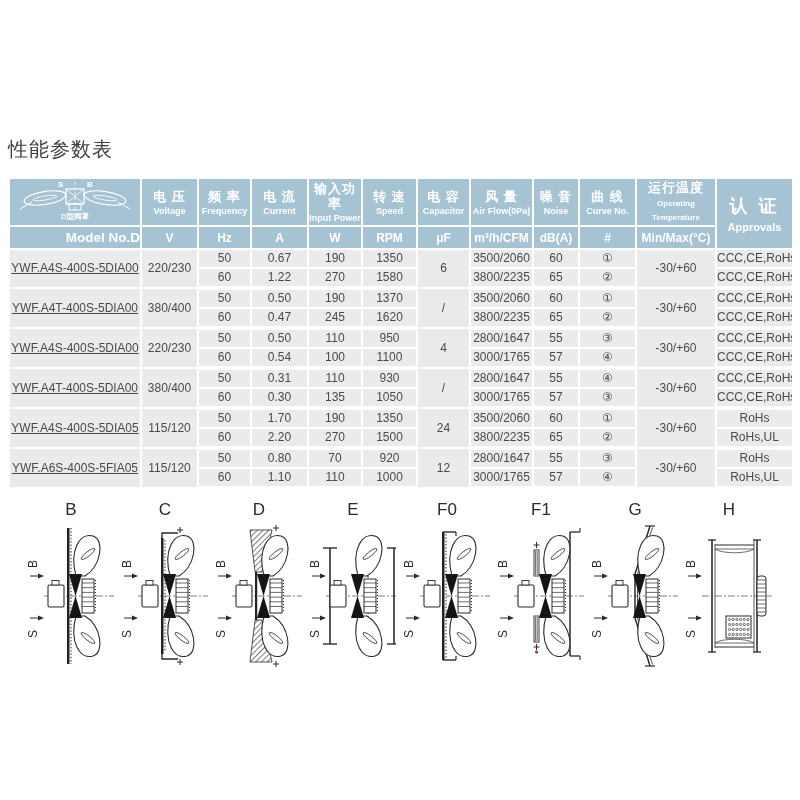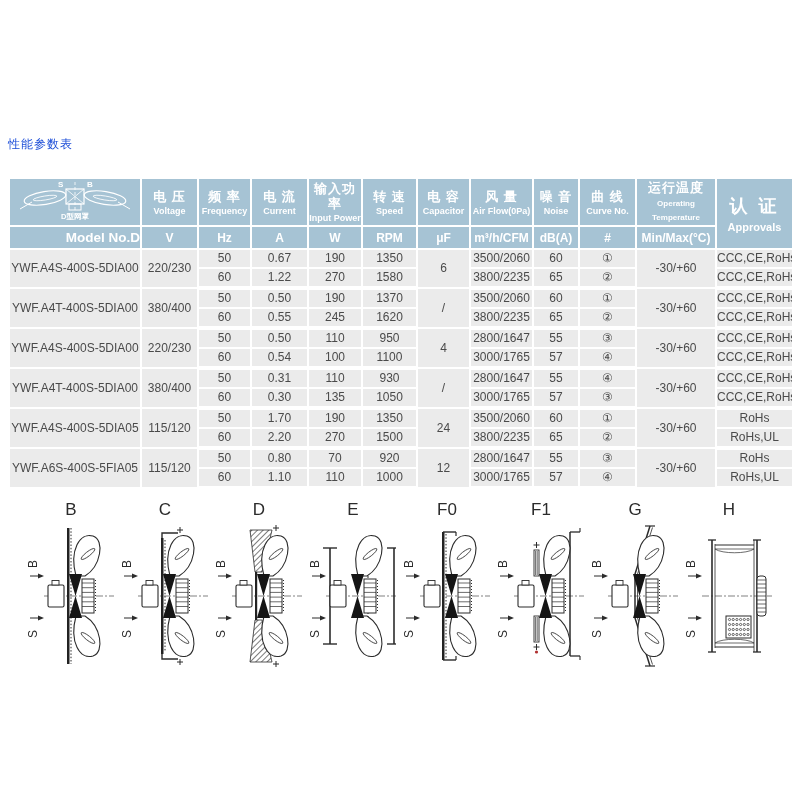--- a/index.html
+++ b/index.html
@@ -1,36 +1,36 @@
 <!DOCTYPE html>
 <html><head>
 <meta charset="utf-8">
 <style>
   html,body{margin:0;padding:0;background:#fff;}
   body{width:800px;height:800px;position:relative;font-family:"Liberation Sans",sans-serif;overflow:hidden;}
 
-  .page-title{position:absolute;left:8px;top:136px;font-size:12px;color:#1d4ed8;letter-spacing:1px;font-family:Liberation Mono, monospace;}
+  .page-title{position:absolute;left:8px;top:136px;font-size:20px;color:#404040;letter-spacing:1px;font-family:Liberation Mono, monospace;}
 
   .spec-wrap{position:absolute;left:8px;top:177px;width:784px;}
   table.spec{border-collapse:collapse;table-layout:fixed;width:784px;}
   table.spec th,table.spec td{border:2px solid #fff;padding:0;overflow:hidden;}
   table.spec th{background:#a6c3d4;color:#fff;font-weight:bold;vertical-align:middle;}
   .hcell{height:46px;text-align:center;margin-top:22px;}
   .hcell .cn{font-size:13px;letter-spacing:1px;line-height:15px;}
   .hcell .en{font-size:9px;line-height:10px;margin-top:2px;}
   .hcell .en.small{font-size:8px;line-height:14px;}
   .appr-cell{text-align:center;}
   .appr-cell .cn{font-size:18px;letter-spacing:3px;}
   .appr-cell .en{font-size:11px;margin-top:3px;}
   .ucell{height:21px;text-align:center;font-size:12px;}
   .model-label{font-size:13.5px;text-align:right;}
   .mgraph{height:46px;text-align:center;}
 
   table.spec td{background:#ebebeb;color:#4a4a4a;font-size:12px;text-align:center;height:17px;line-height:17px;white-space:nowrap;}
-  td.model{font-size:11.5px;}
+  td.model{font-size:11.5px;text-decoration:underline;}
   td.appr{text-align:left;padding-left:5px;font-size:10.5px;}
   tr.gend td{border-bottom-width:4px;}
   td.span2{border-bottom-width:4px;}
 
   .mtypes{position:absolute;left:24px;top:498px;width:752px;display:flex;}
   .mtype{width:94px;display:flex;flex-direction:column;align-items:center;}
   .mtype .mlabel{font-size:17px;color:#2b2b2b;height:26px;line-height:24px;}
   .mtype svg{display:block;}
 </style>
 </head>
@@ -166,21 +166,21 @@
           <td>1370</td>
           <td rowspan="2" class="span2">/</td>
           <td>3500/2060</td>
           <td>60</td>
           <td>①</td>
           <td rowspan="2" class="span2">-30/+60</td>
           <td class="appr">CCC,CE,RoHs</td>
         </tr>
         <tr class="gend">
           <td>60</td>
-          <td>0.55</td>
+          <td>0.47</td>
           <td>245</td>
           <td>1620</td>
           <td>3800/2235</td>
           <td>65</td>
           <td>②</td>
           <td class="appr">CCC,CE,RoHs,UL</td>
         </tr>
         <tr>
           <td class="model span2" rowspan="2">YWF.A4S-400S-5DIA00</td>
           <td rowspan="2" class="span2">220/230</td>

